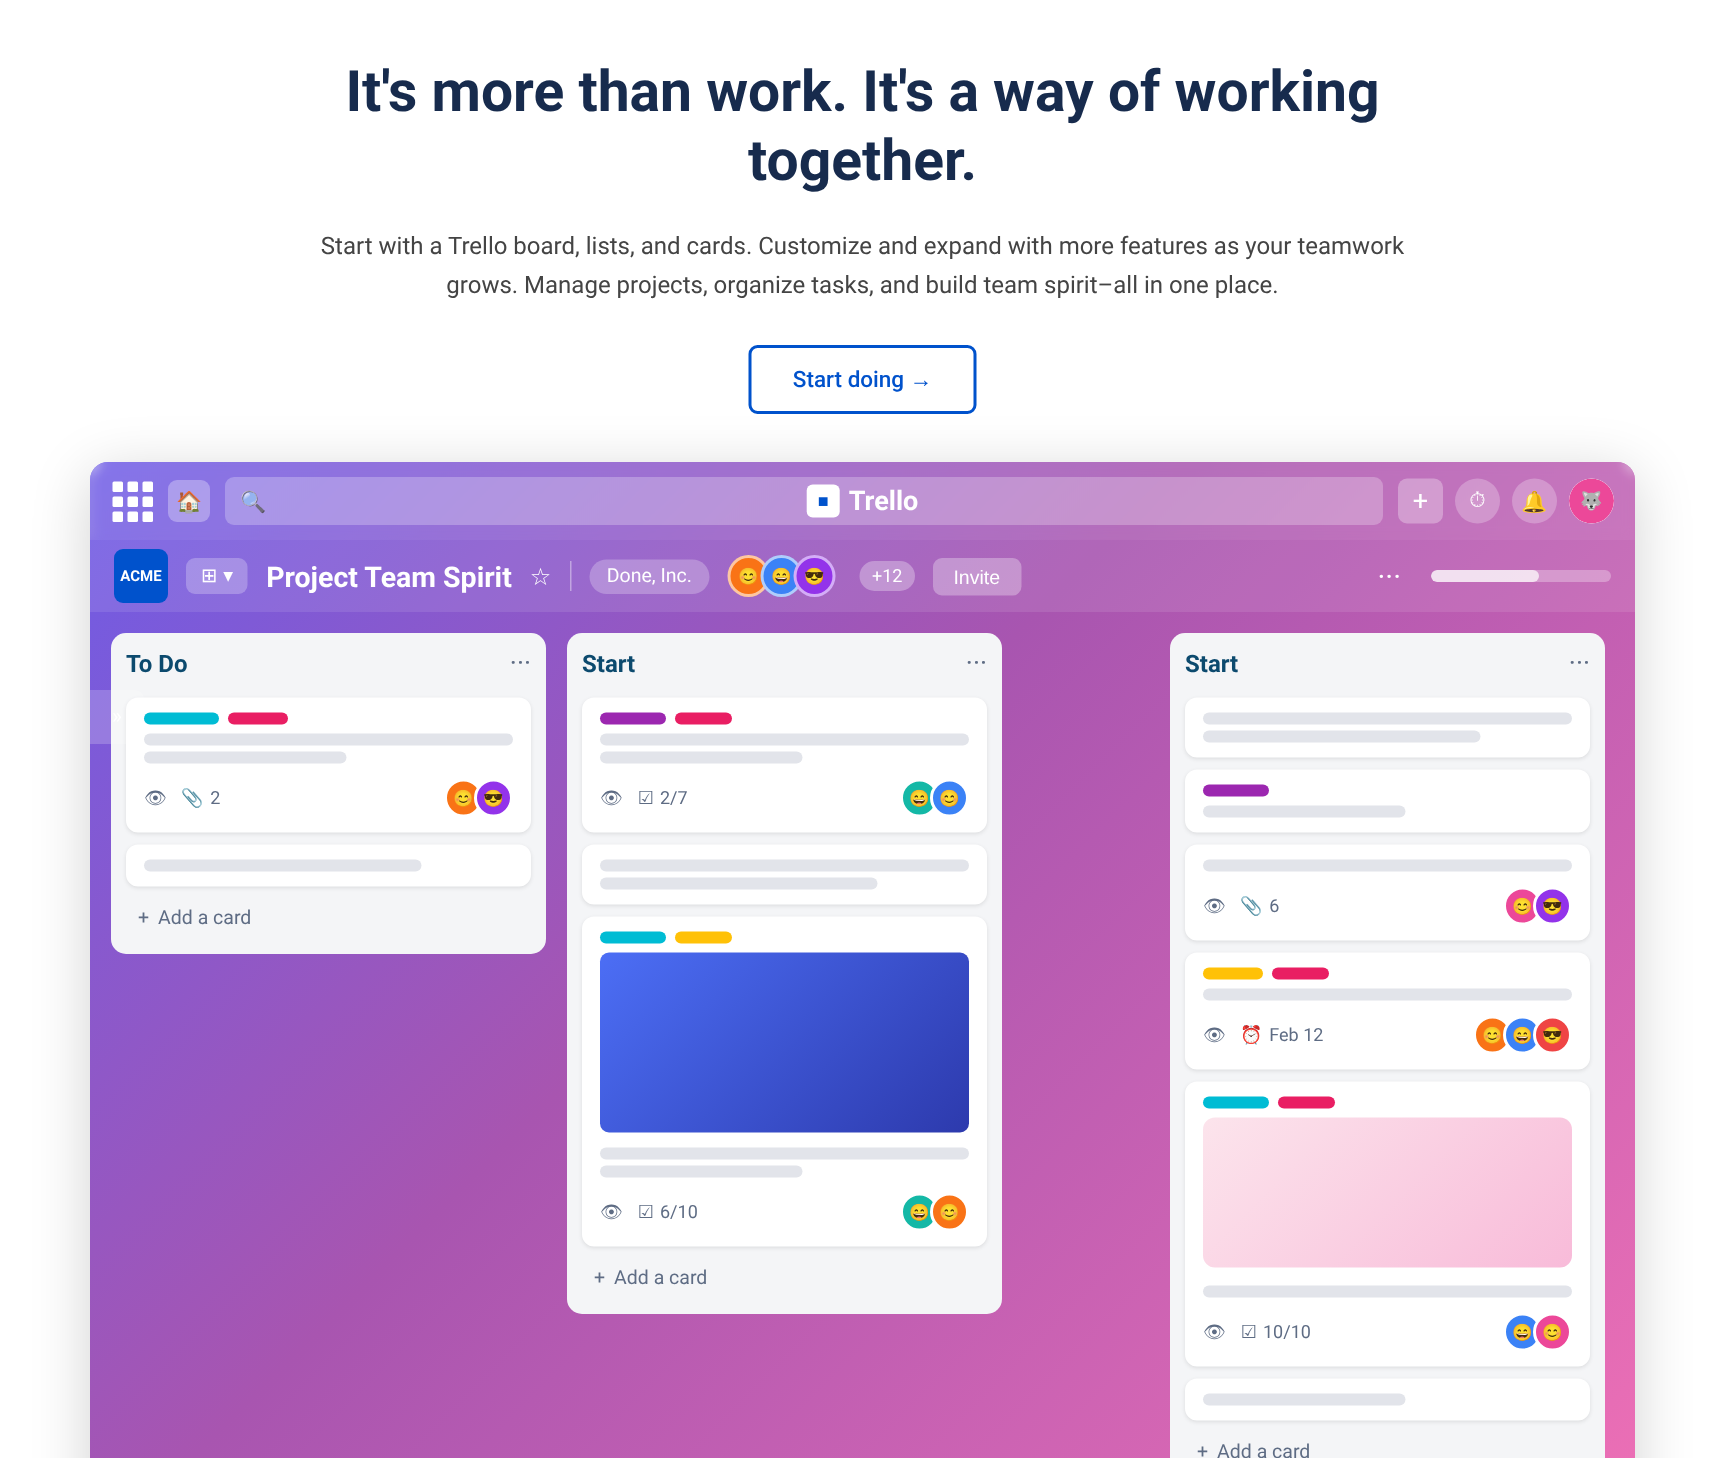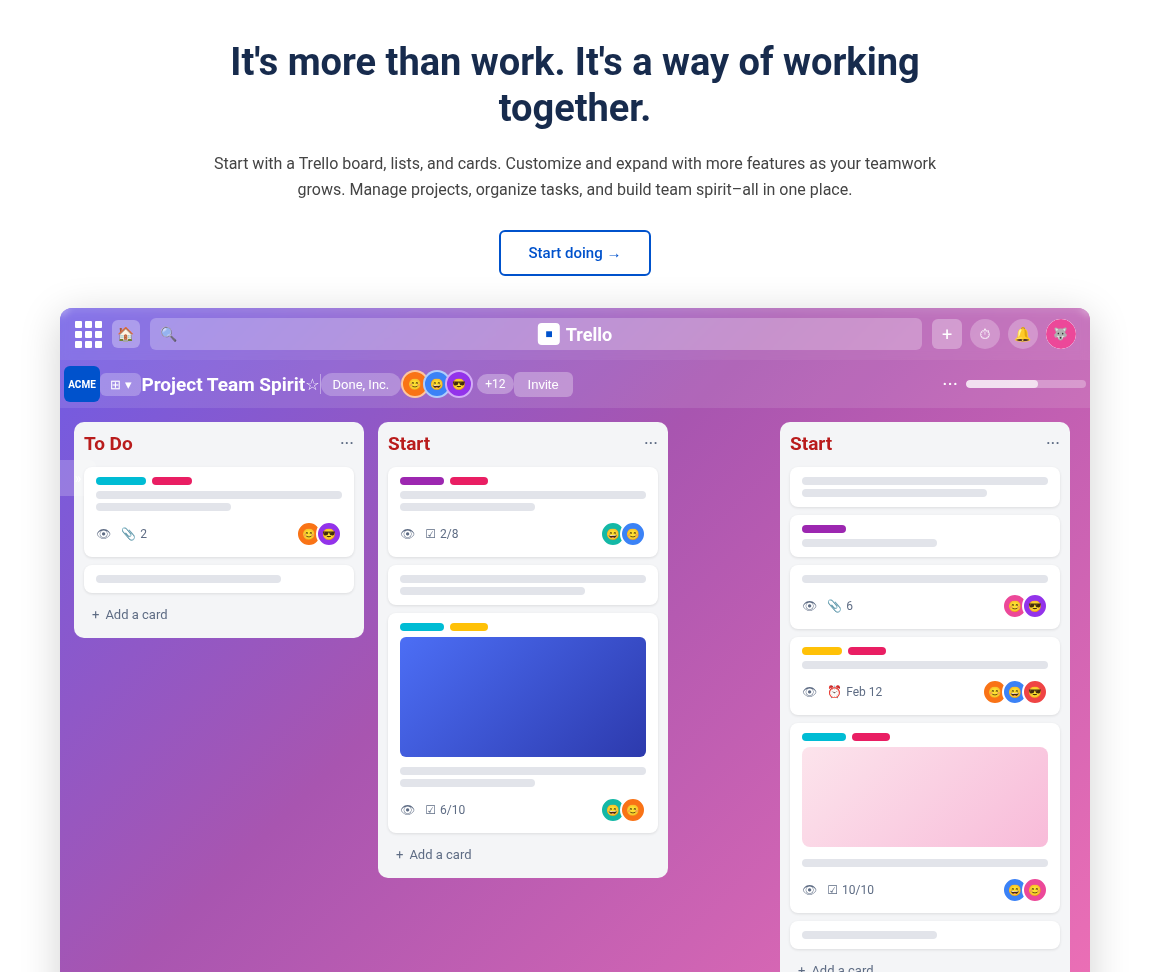--- a/index.html
+++ b/index.html
@@ -124,21 +124,22 @@
       border-radius: 50%;
       overflow: hidden;
       display: flex; align-items: center; justify-content: center;
     }
 
     
     .board-header {
       height: 48px;
       display: flex;
       align-items: center;
-      padding: 0 4px;
+      padding: 0 16px;
+      gap: 12px;
       background: rgba(255,255,255,0.1);
     }
     .board-logo {
       width: 36px; height: 36px;
       background: #0052cc;
       border-radius: 6px;
       display: flex; align-items: center; justify-content: center;
       color: #fff; font-size: 10px; font-weight: 700;
     }
     .board-view-btn {
@@ -228,21 +229,21 @@
       display: flex;
       flex-direction: column;
       gap: 8px;
       max-height: 660px;
       overflow-y: auto;
     }
     .list-header {
       display: flex; justify-content: space-between; align-items: center;
       margin-bottom: 4px;
     }
-    .list-title { font-size: 19px; font-weight: 700; color: #b91c1c; }
+    .list-title { font-size: 16px; font-weight: 700; color: #0c4a6e; }
     .list-more { color: #5e6c84; font-size: 18px; cursor: pointer; }
 
     
     .card {
       background: #fff;
       border-radius: 8px;
       padding: 10px 12px;
       box-shadow: 0 1px 3px rgba(0,0,0,0.1);
       display: flex; flex-direction: column; gap: 6px;
     }
@@ -435,21 +436,21 @@
           <div class="tag" style="width:44px;background:#9c27b0;"></div>
           <div class="tag" style="width:38px;background:#e91e63;"></div>
         </div>
         <div class="card-lines">
           <div class="card-line full"></div>
           <div class="card-line half"></div>
         </div>
         <div class="card-footer">
           <div class="card-meta">
             <span class="card-meta-item">👁</span>
-            <span class="card-meta-item">☑ <span>2/8</span></span>
+            <span class="card-meta-item">☑ <span>2/7</span></span>
           </div>
           <div class="card-avatars">
             <div class="card-avatar av-teal">
                 <div class="face-avatar" style="font-size:11px;">😄</div>
               </div>
             <div class="card-avatar av-blue">
                 <div class="face-avatar" style="font-size:11px;">😊</div>
               </div>
           </div>
         </div>

